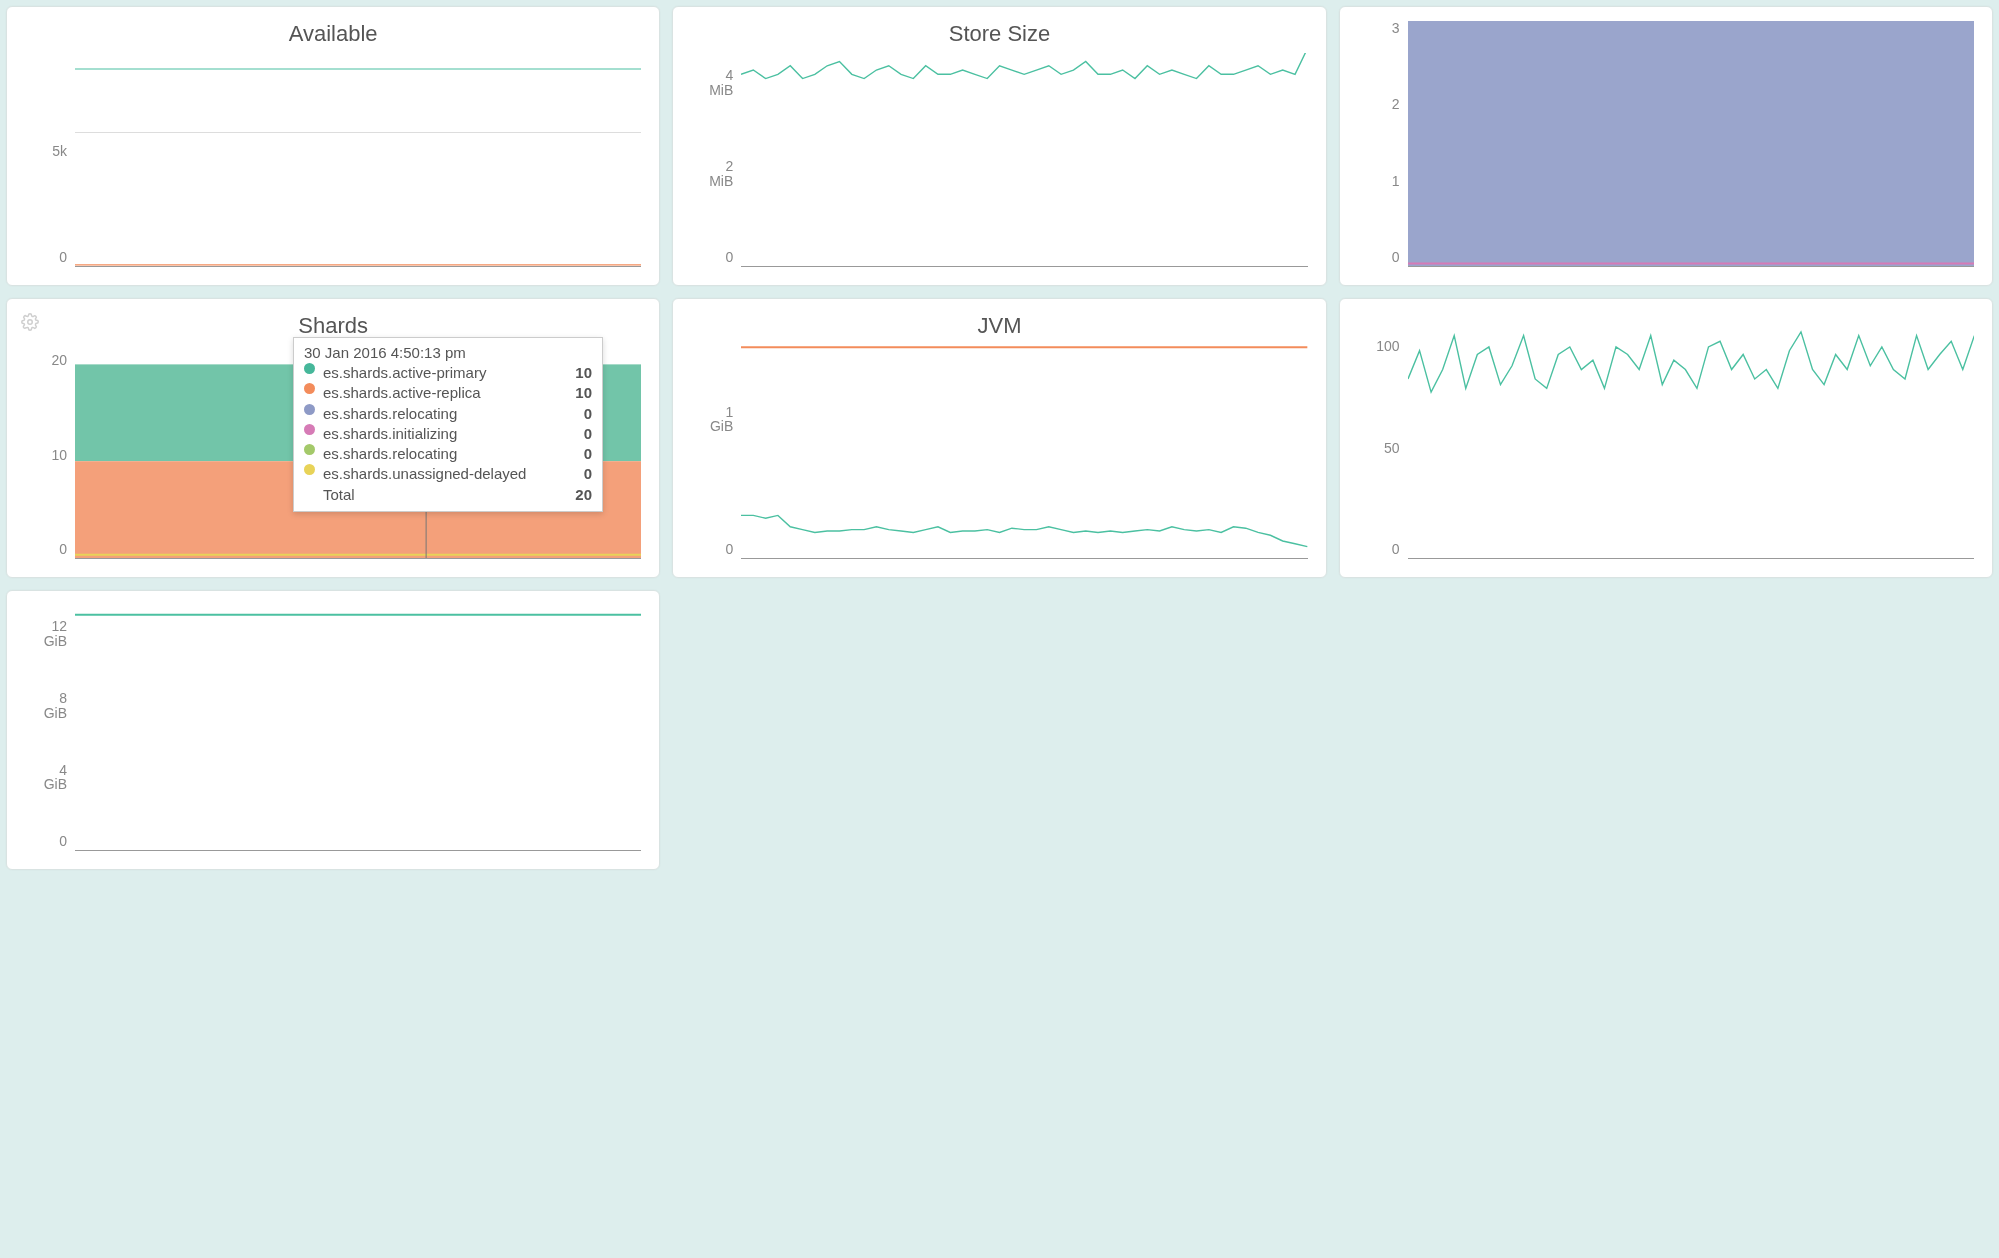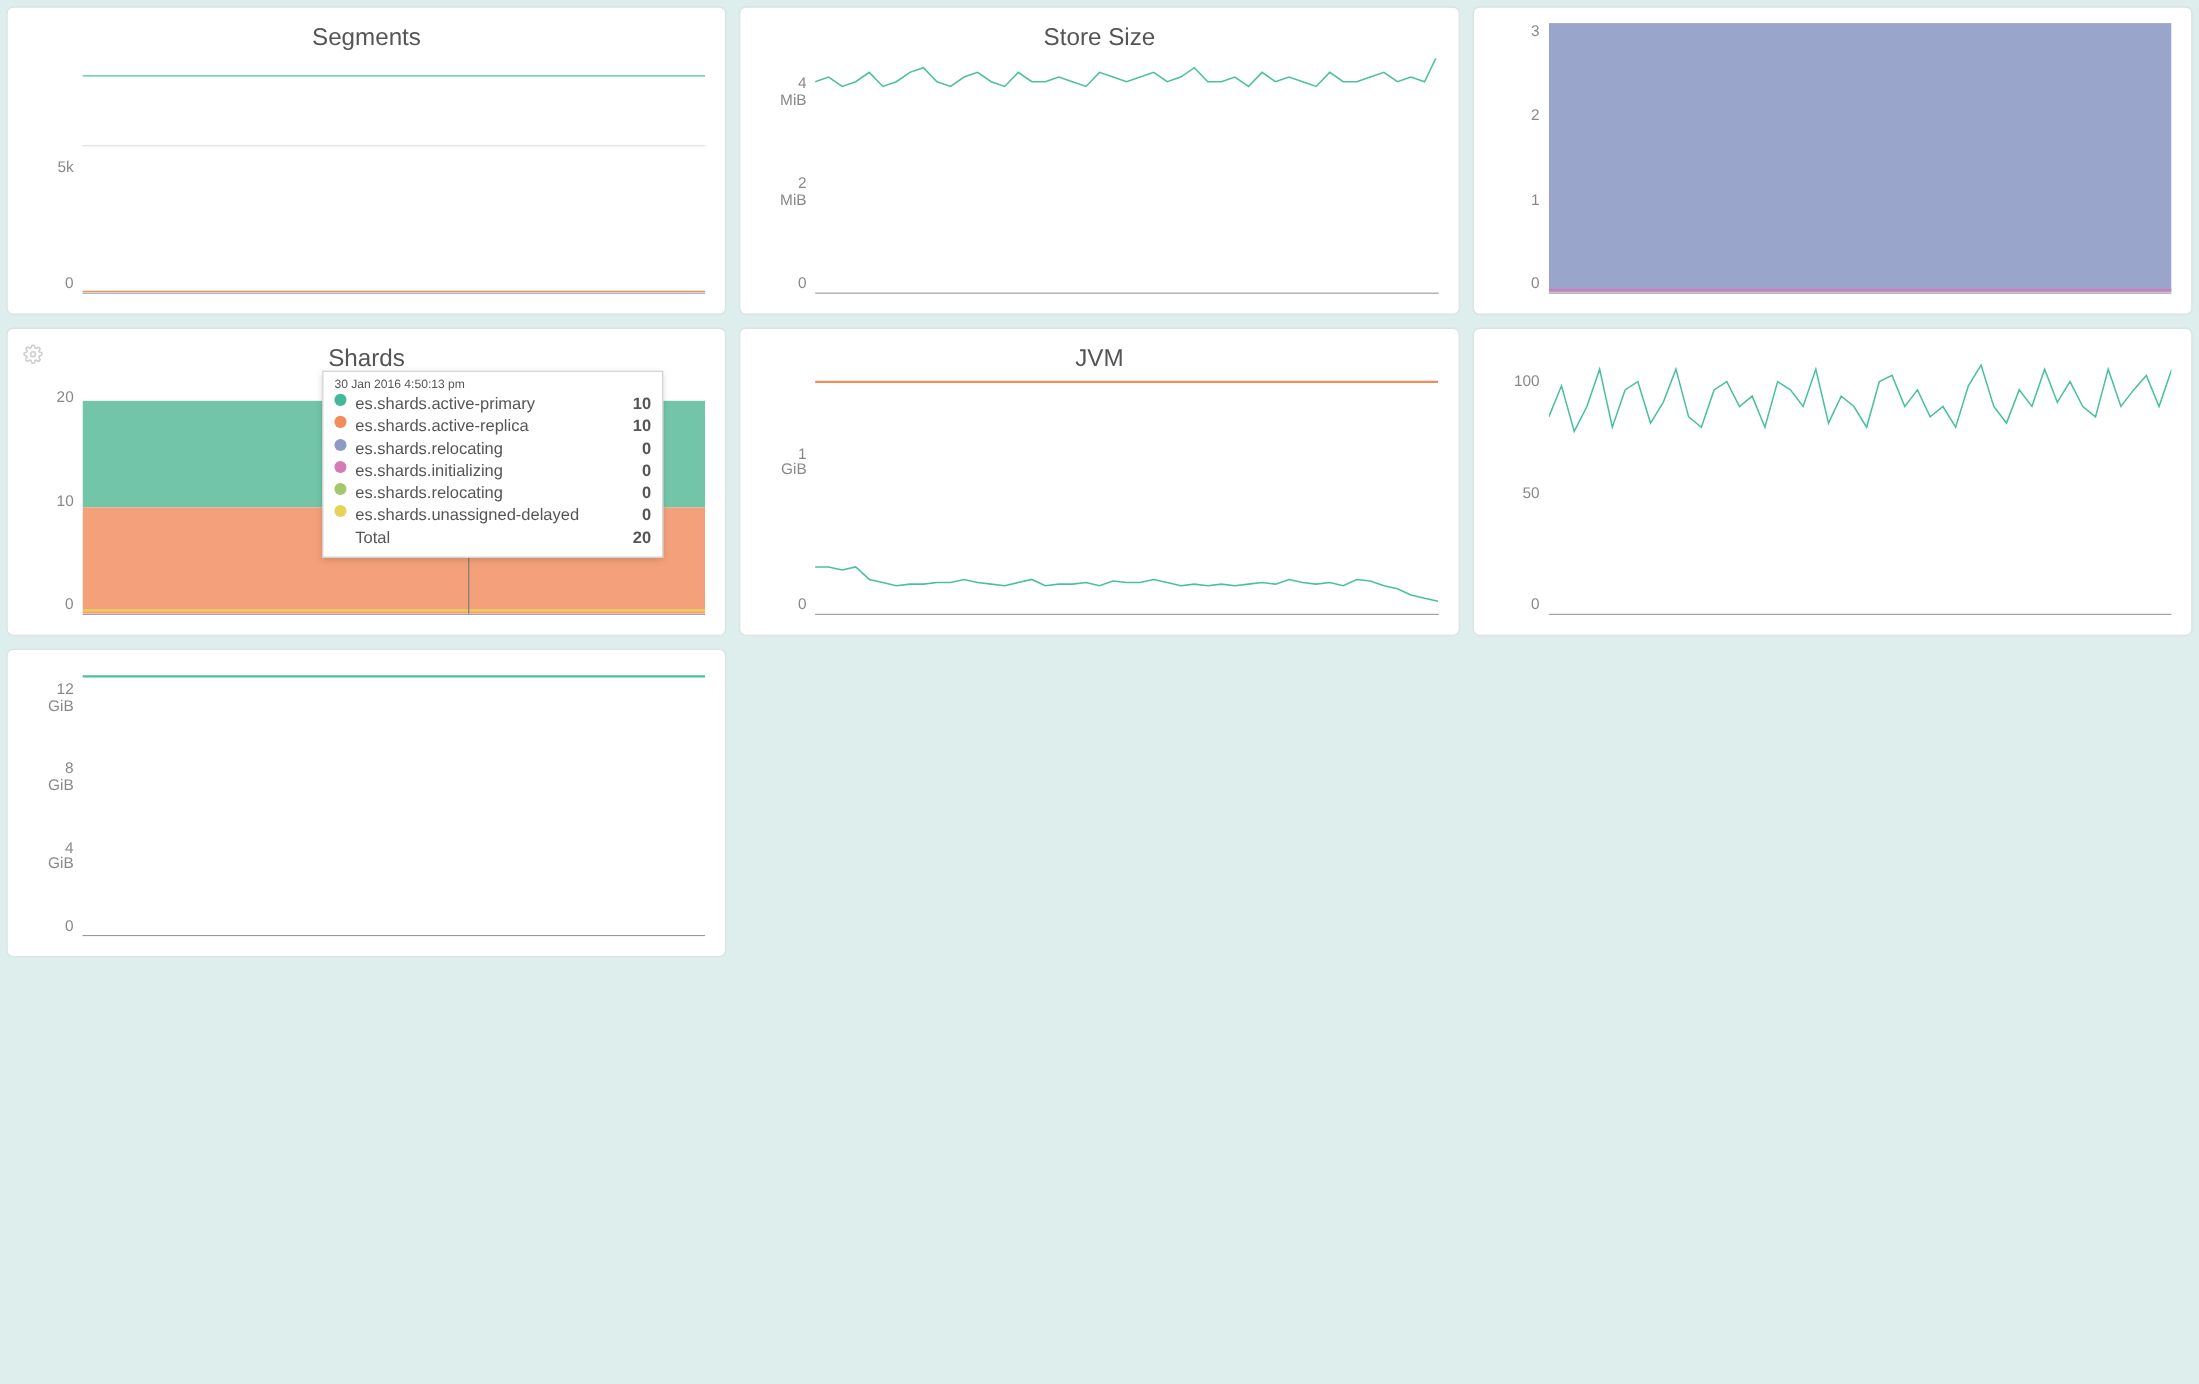--- a/index.html
+++ b/index.html
@@ -70,36 +70,36 @@
     left: 268px;
     width: 310px;
     background: #fff;
     border: 1px solid #ccc;
     box-shadow: 0 2px 6px rgba(0,0,0,0.15);
     z-index: 10;
     padding: 6px 10px 6px 10px;
     font-size: 15px;
     color: #555;
   }
-  .tooltip-ts { font-size: 11px; margin-bottom: 2px; }
+  .tooltip-ts { font-size: 15px; margin-bottom: 2px; }
   .tt-row { display:flex; align-items:flex-start; gap:8px; line-height:1.35; }
   .tt-dot { width:11px; height:11px; border-radius:50%; flex-shrink:0; }
   .tt-label { flex:1; }
   .tt-val { font-weight:700; }
   .tt-total .tt-label { padding-left: 19px; }
   .baseline { position:absolute; left:0; right:0; border-top:1px solid #ddd; }
 
 </style>
 </head>
 <body>
 
 <div class="dash">
 
   <div class="panel">
-    <div class="panel-title">Segments</div>
+    <div class="panel-title">Available</div>
     <div class="plot-wrap">
       <div class="y-axis">
         <div class="y-tick" style="flex:1"></div>
         <div class="y-tick">5k</div>
         <div class="y-tick" style="flex:1"></div>
         <div class="y-tick">0</div>
       </div>
       <div class="plot">
         <div class="baseline" style="bottom:62.5%"></div>
         <svg viewBox="0 0 100 100" preserveAspectRatio="none">

